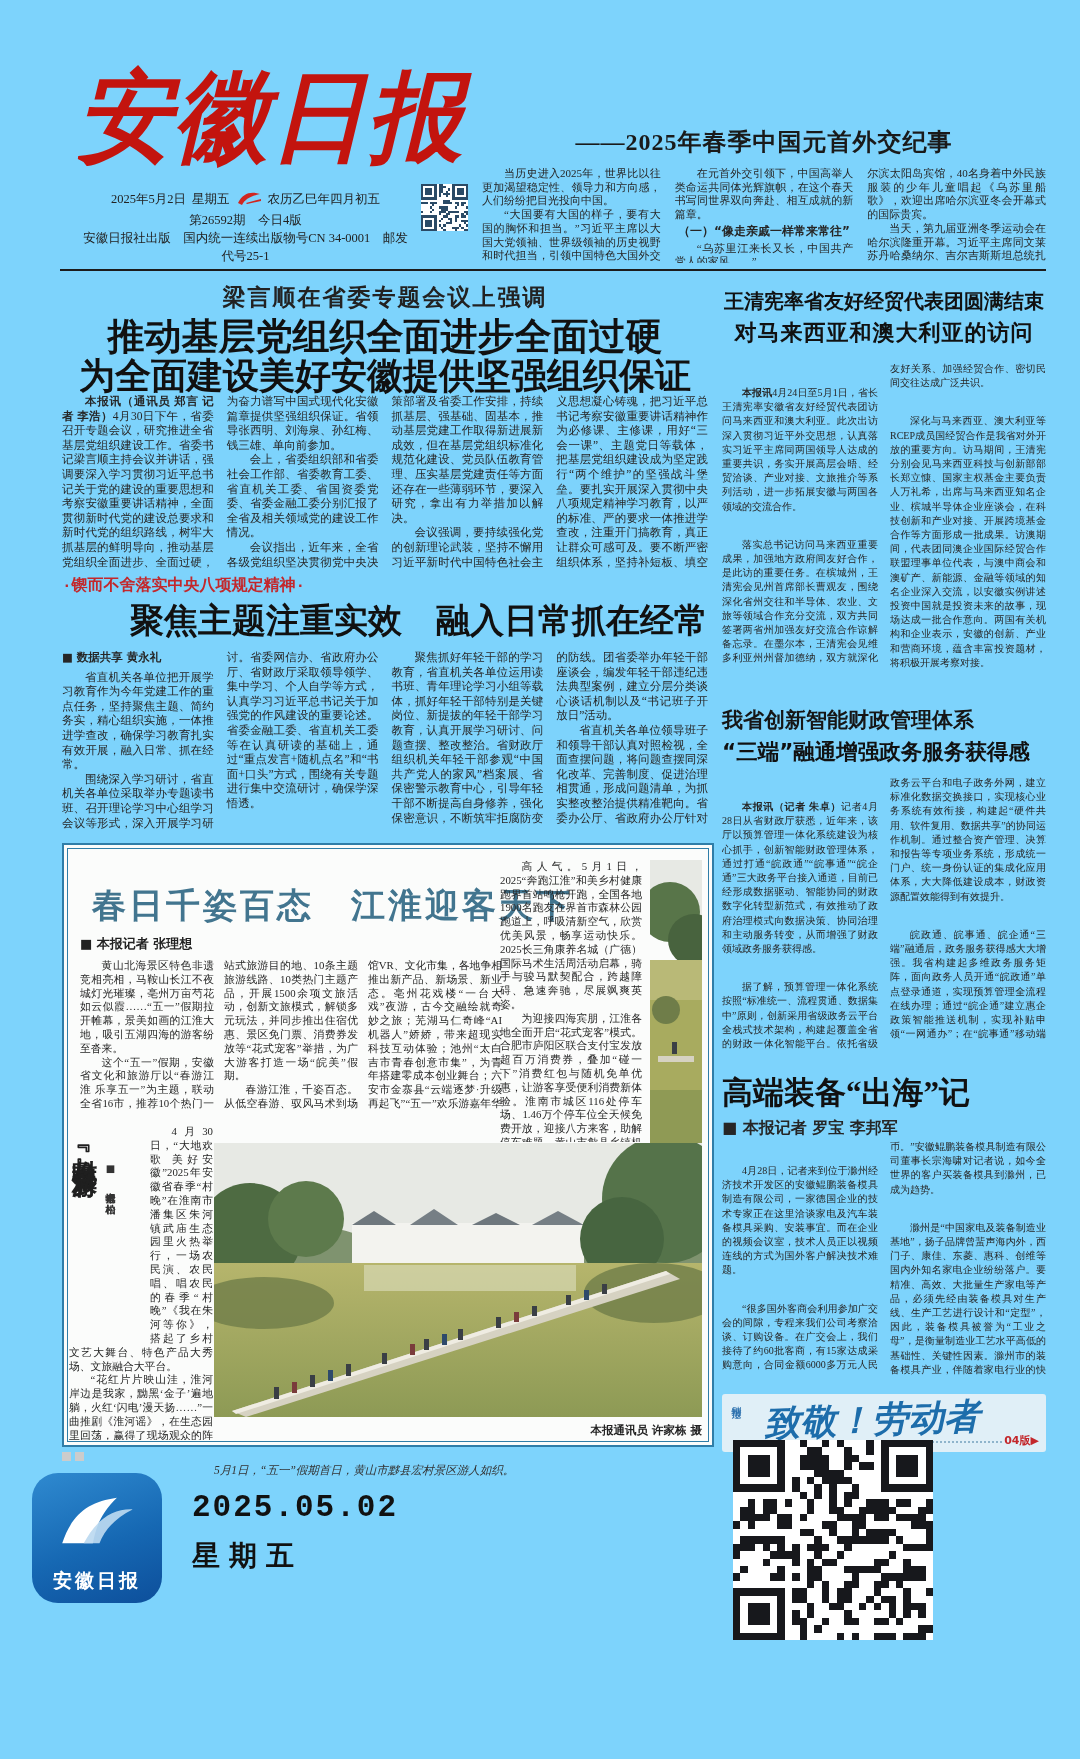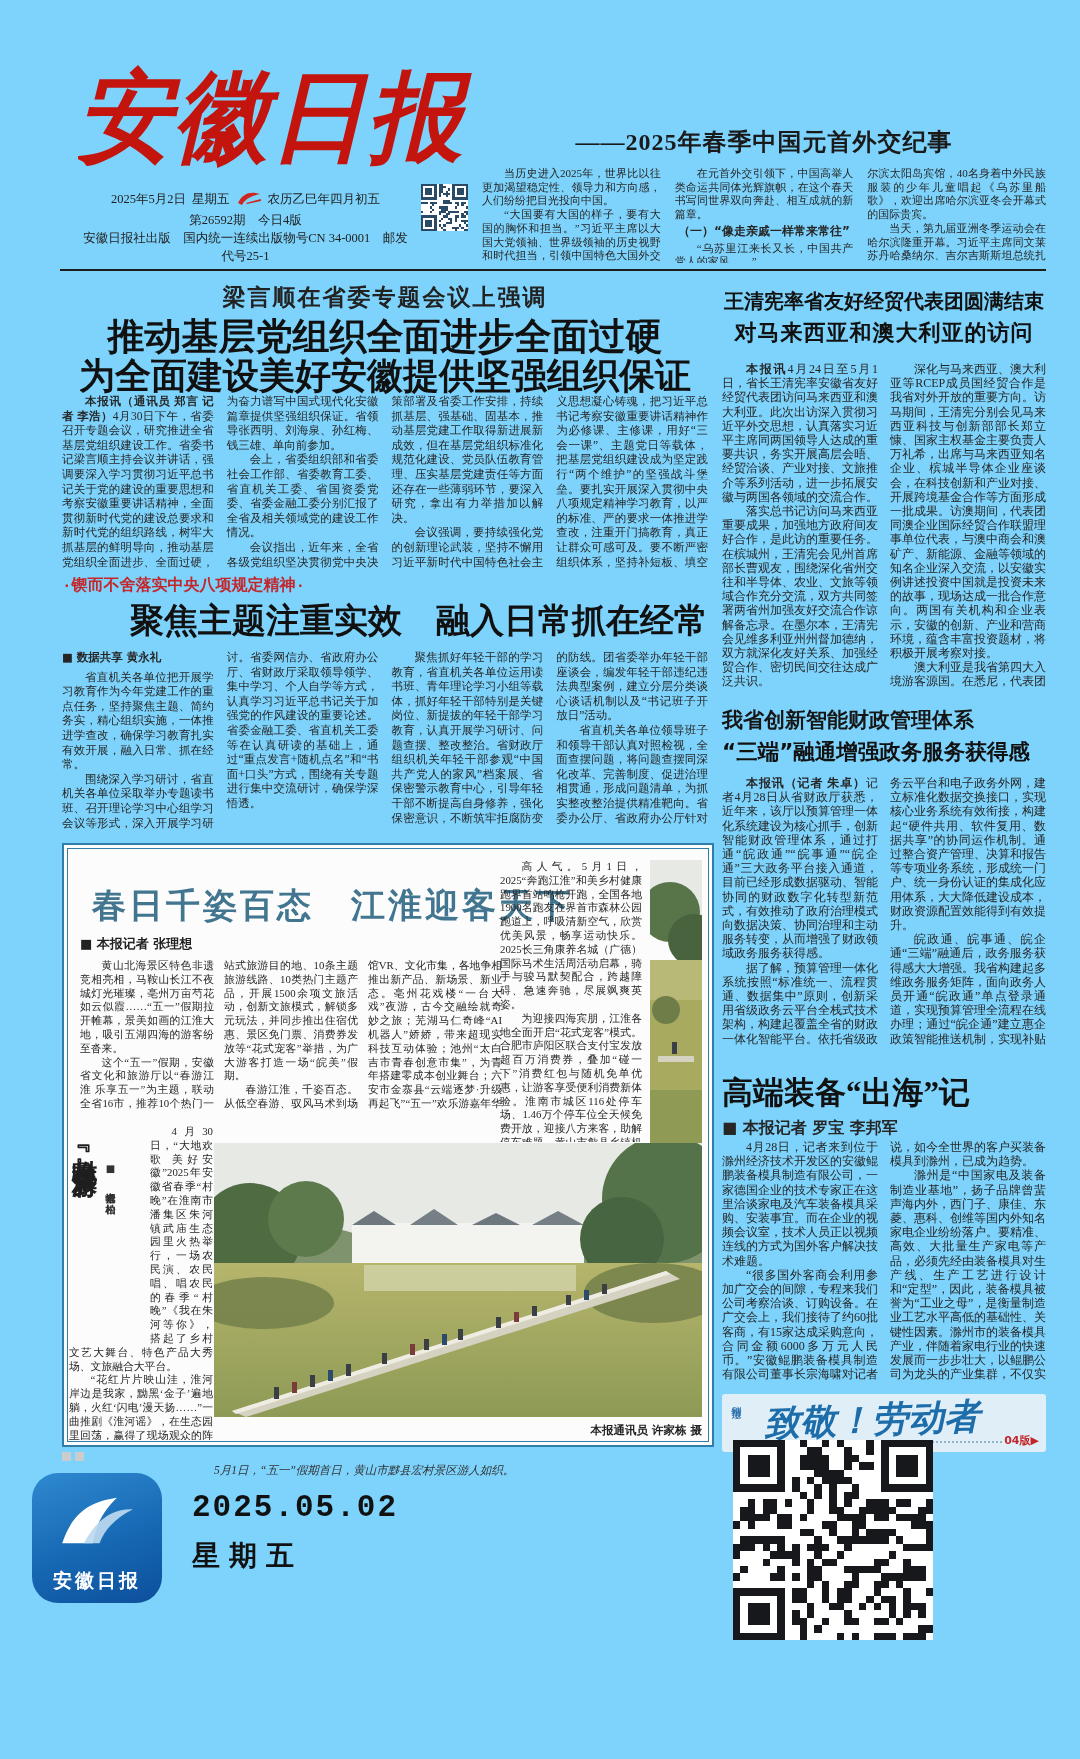--- a/index.html
+++ b/index.html
@@ -66,21 +66,21 @@
   .vtitle{writing-mode:vertical-rl;text-orientation:upright;font-size:25px;font-weight:bold;color:#1f1f1f;
     line-height:30px;letter-spacing:2px;}
   .vbyline{writing-mode:vertical-rl;text-orientation:upright;font-size:10px;color:#333;
     font-family:"DejaVu Sans",sans-serif;font-weight:bold;padding-top:26px;}
   
   .r-h1{left:722px;top:288px;width:324px;text-align:center;font-family:"DejaVu Sans",sans-serif;
     font-weight:bold;font-size:20px;color:#111;white-space:nowrap;}
   .r-h2{left:722px;top:318px;width:324px;text-align:center;font-family:"DejaVu Sans",sans-serif;
     font-weight:bold;font-size:22px;letter-spacing:1px;color:#111;white-space:nowrap;}
   .r1-body{left:722px;top:362px;width:324px;height:328px;}
-  .r1-body p,.r2-body p,.r3-body p{font-size:12px;line-height:14.2px;}
+  .r1-body p,.r2-body p,.r3-body p{font-size:10px;line-height:14.2px;margin-top:24px;}
   .r2-kicker{left:722px;top:706px;width:324px;font-family:"DejaVu Sans",sans-serif;font-weight:bold;
     font-size:21px;color:#161616;}
   .r2-h{left:722px;top:737px;width:324px;font-family:"DejaVu Sans",sans-serif;font-weight:bold;
     font-size:21.5px;color:#111;white-space:nowrap;}
   .r2-body{left:722px;top:776px;width:324px;height:276px;}
   .r3-h{left:722px;top:1072px;width:324px;font-weight:bold;font-size:31px;color:#111;}
   .r3-byline{left:722px;top:1118px;font-family:"DejaVu Sans",sans-serif;font-weight:bold;font-size:16px;}
   .r3-body{left:722px;top:1140px;width:324px;height:246px;}
   
   .banner{left:722px;top:1394px;width:324px;height:58px;background:#e0eff7;border-radius:3px;}

